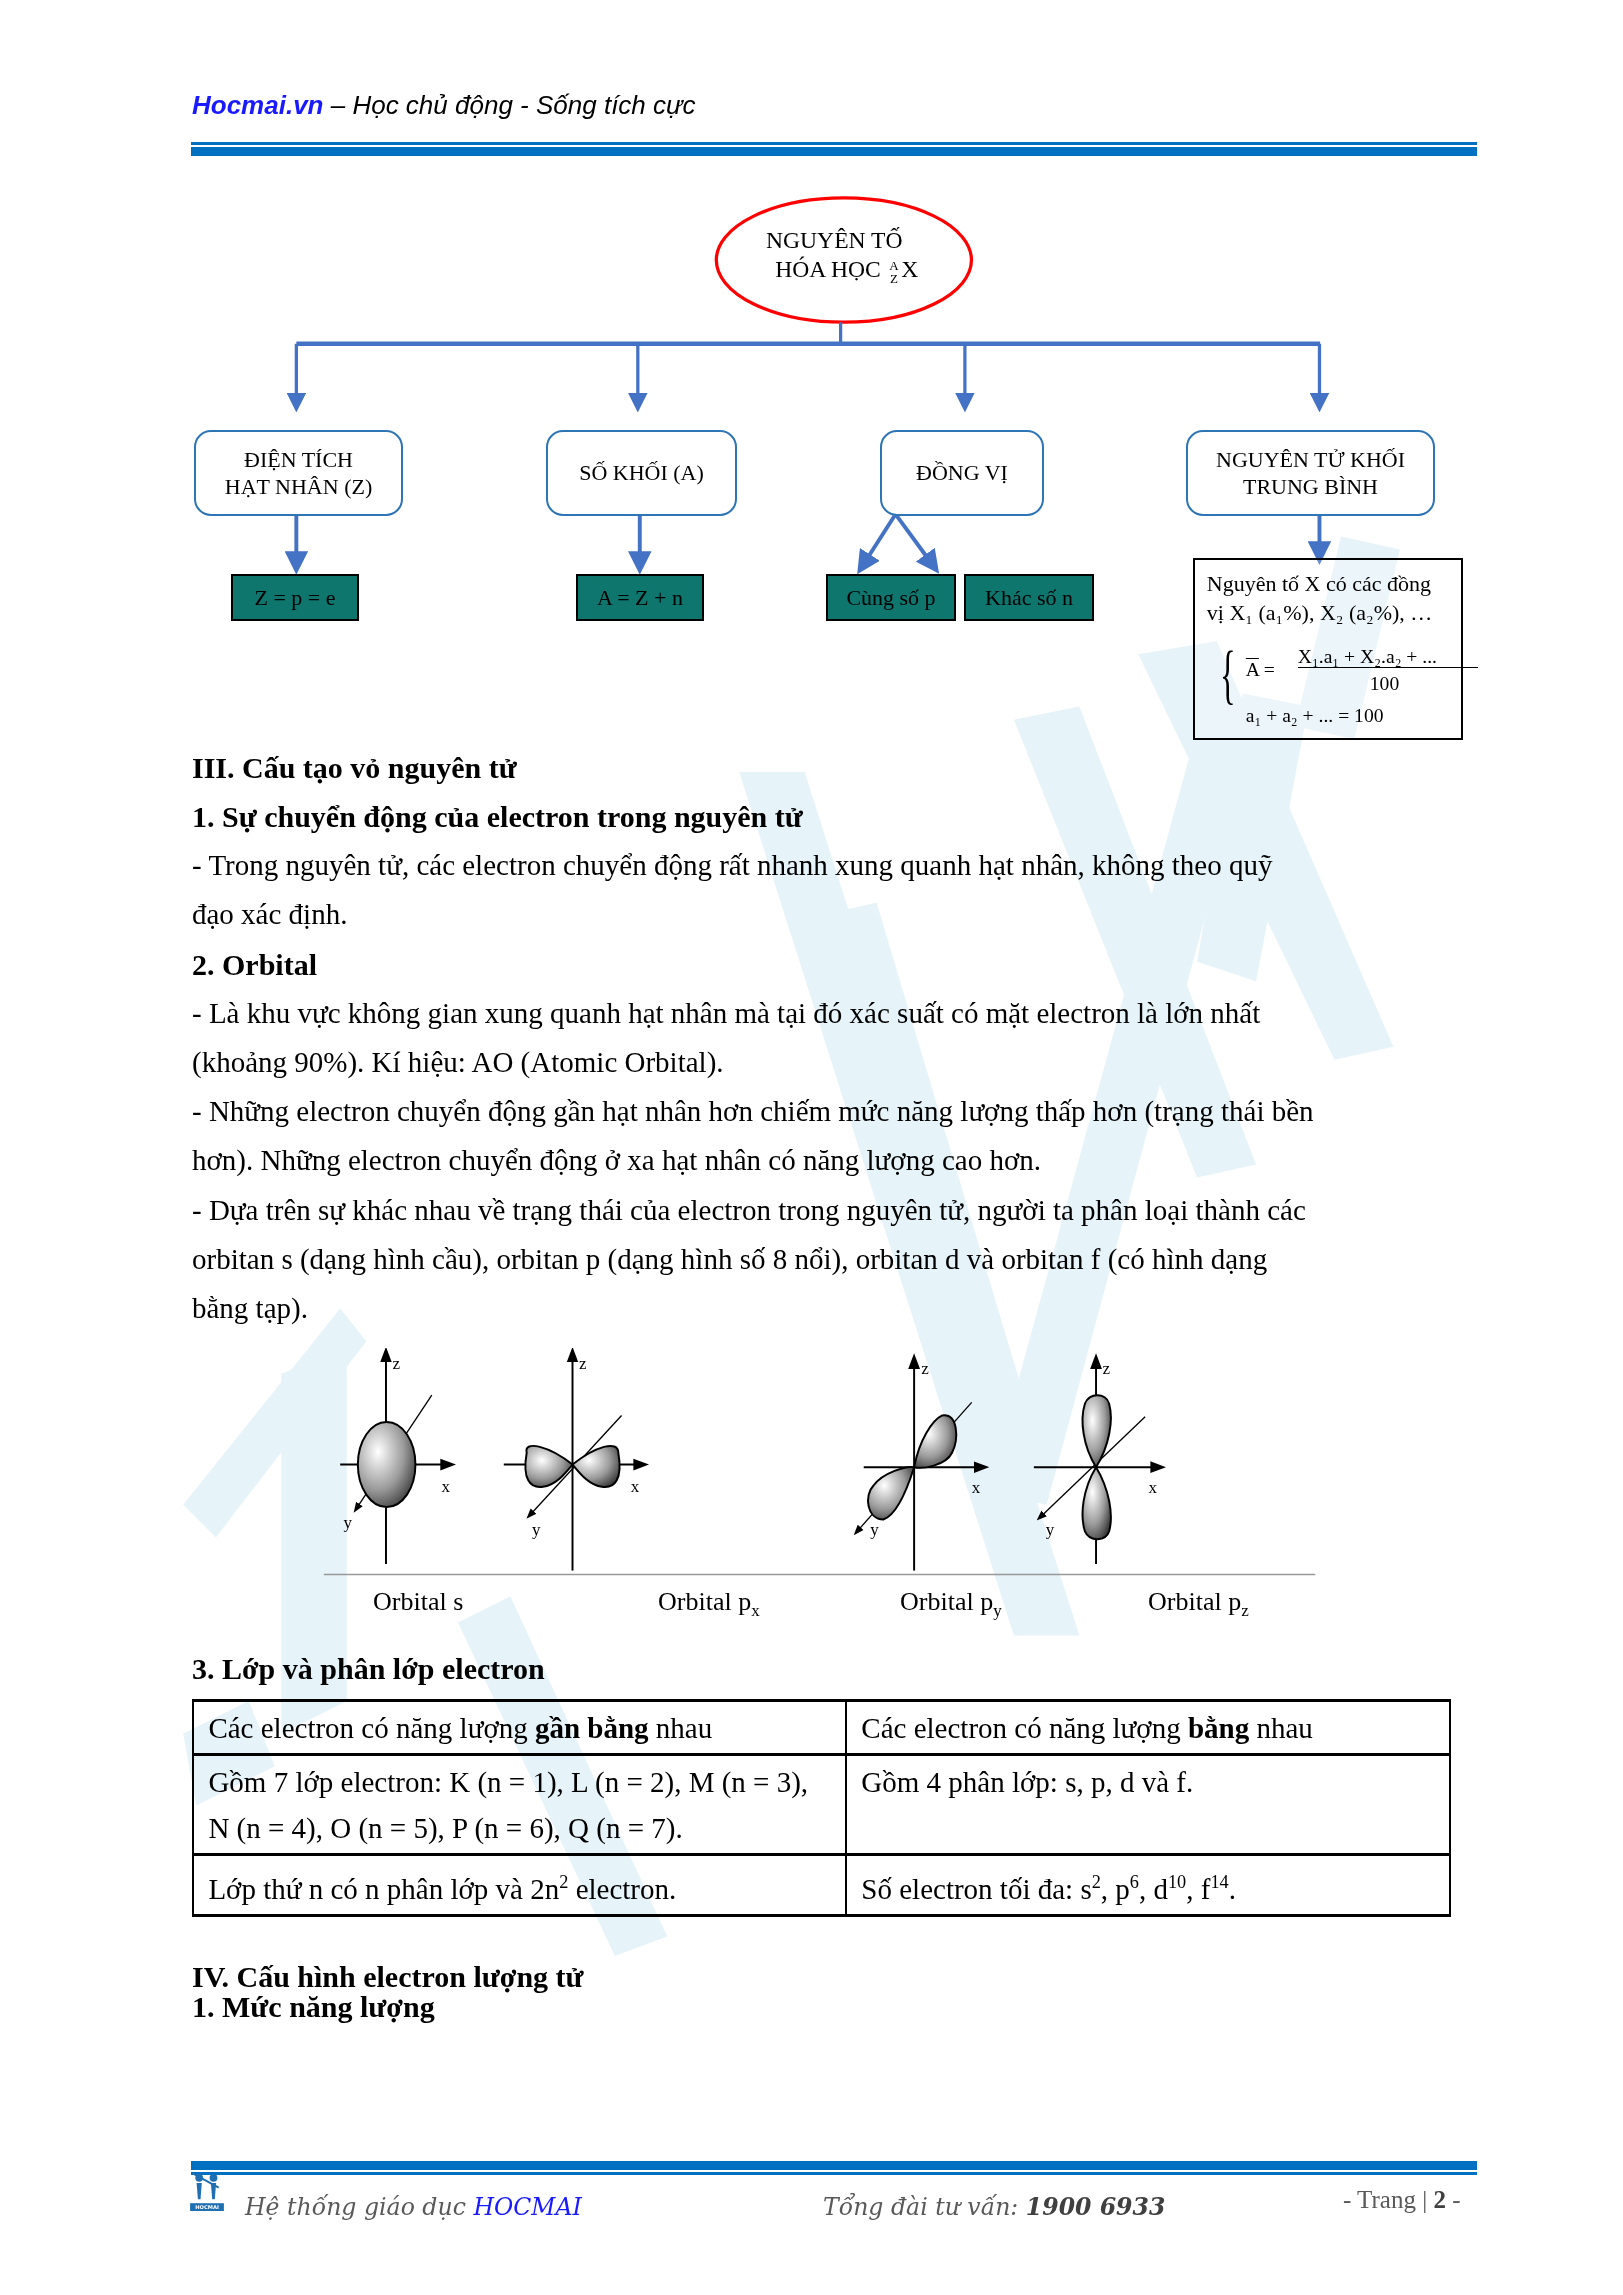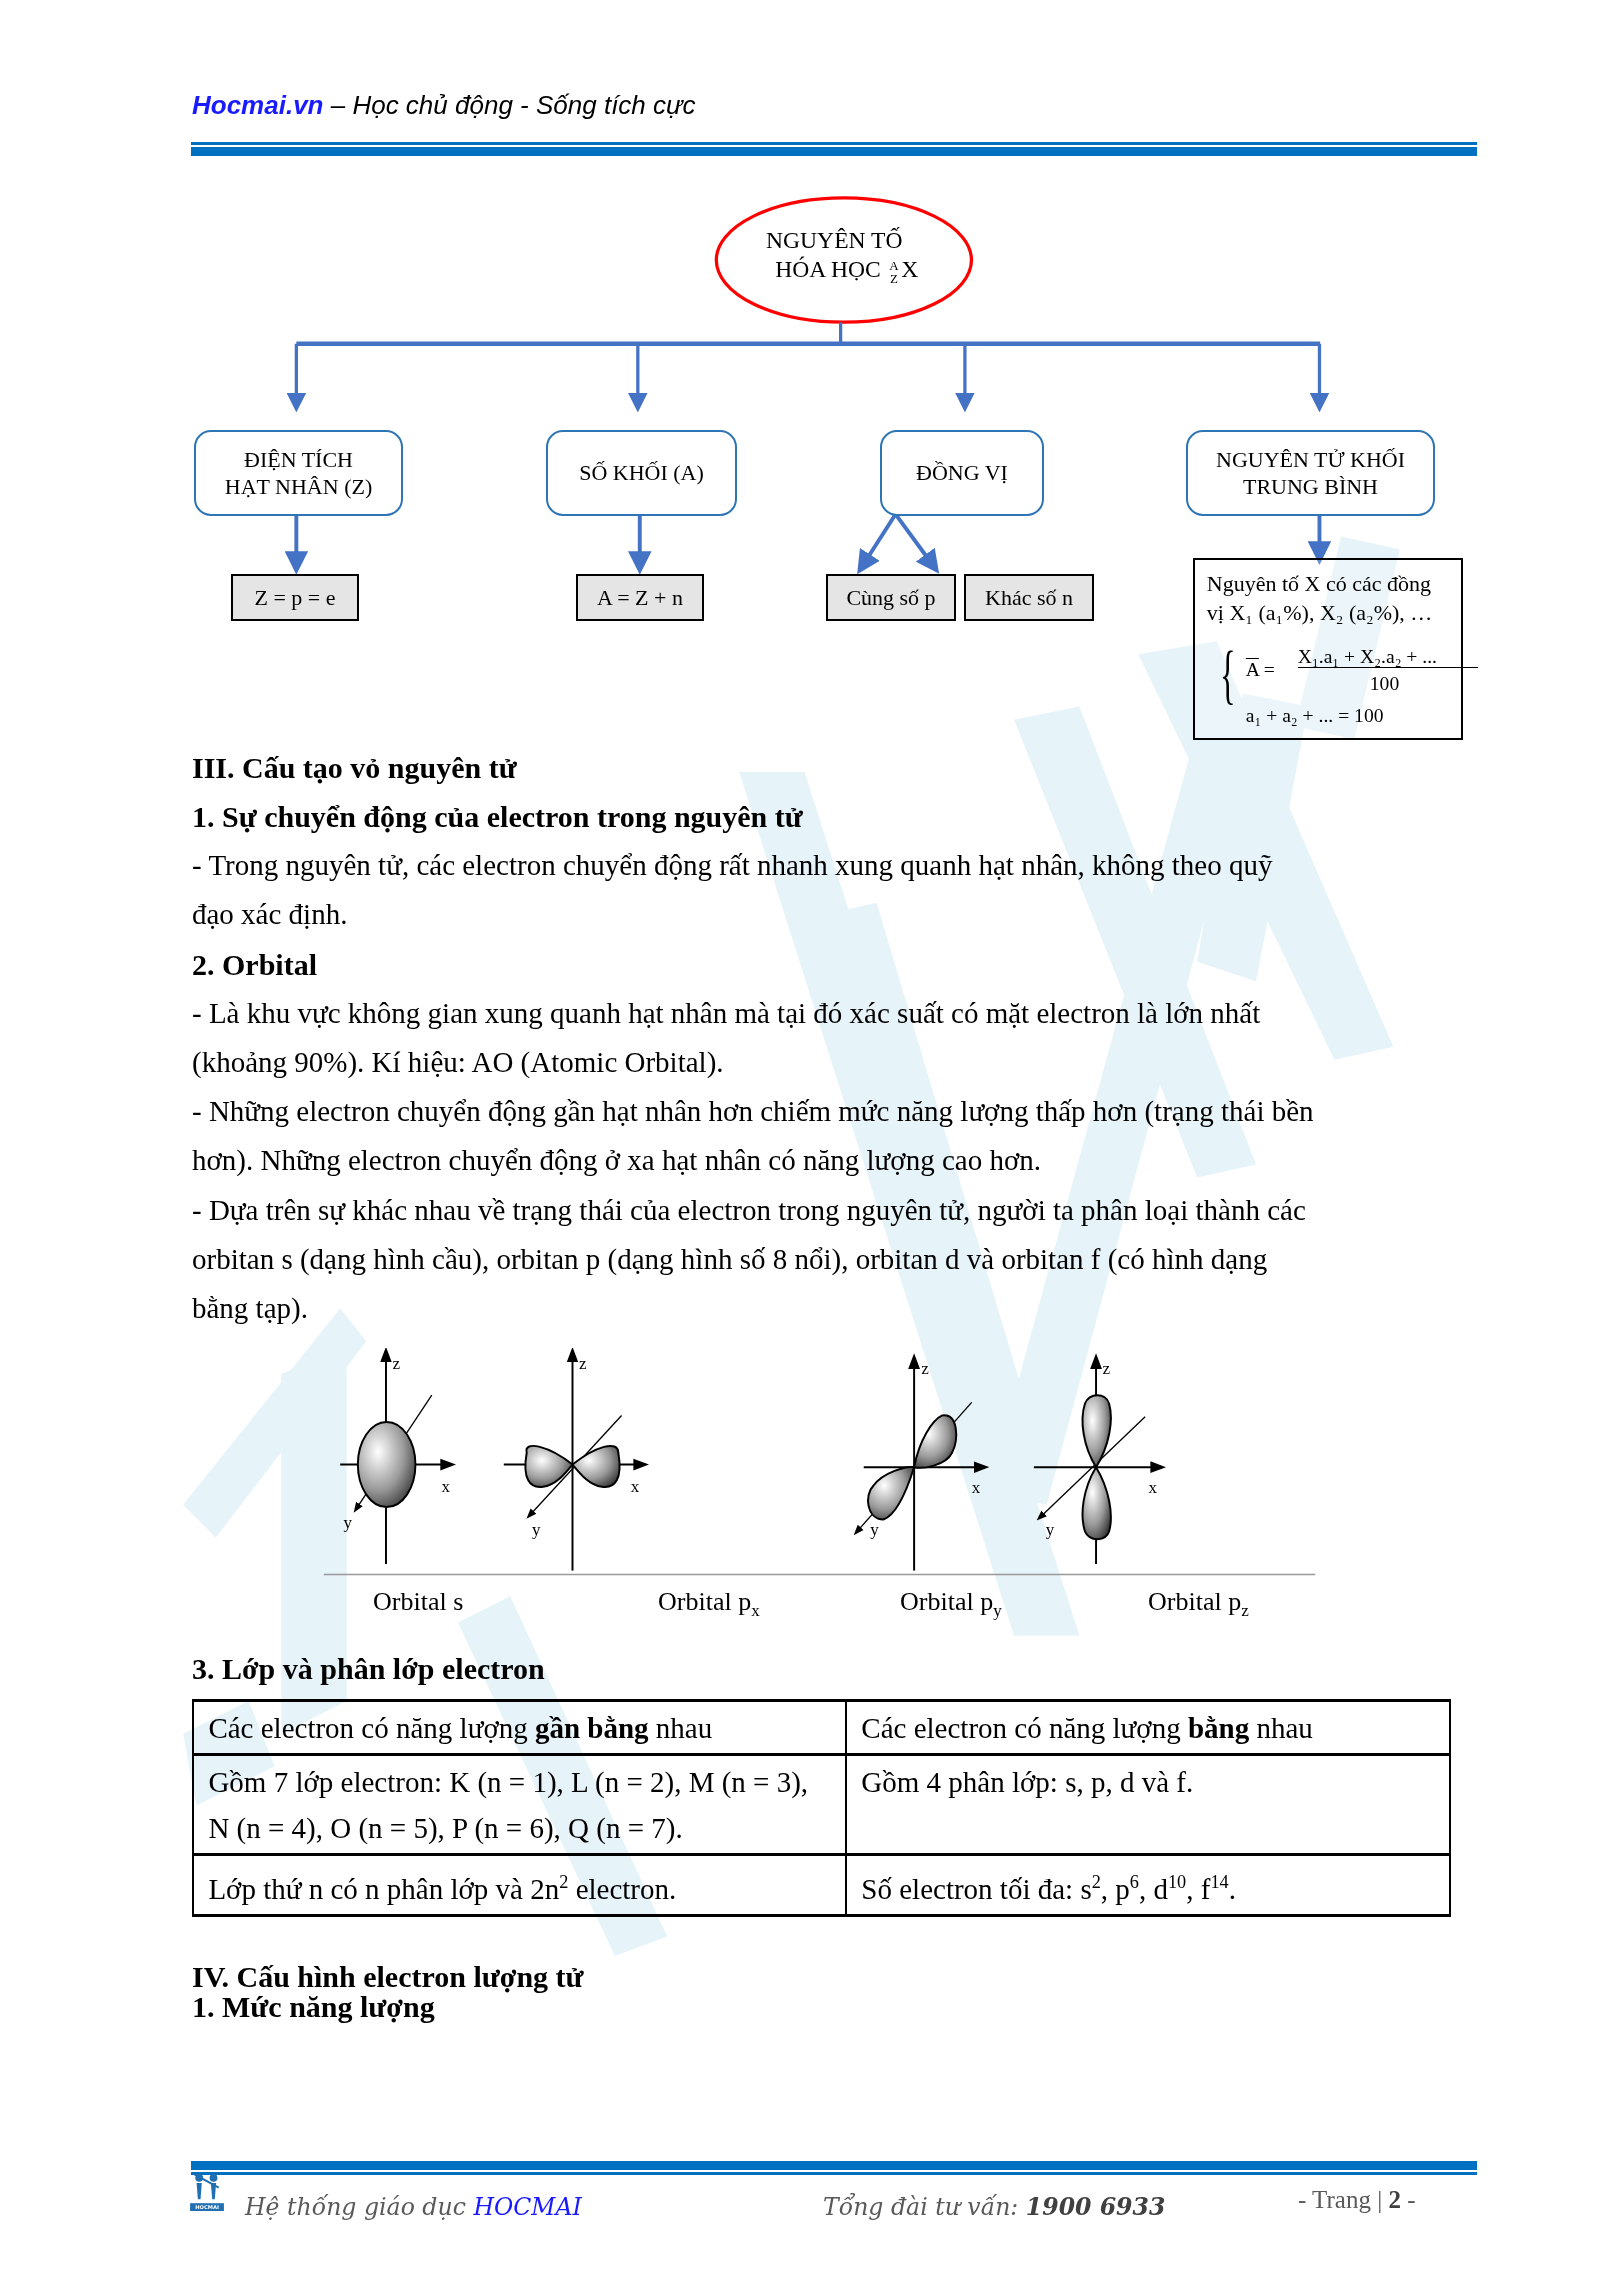--- a/index.html
+++ b/index.html
@@ -14,21 +14,21 @@
   
   #header-text { left: 192px; top: 90px; font-size: 26px; font-style: italic; font-family: "Liberation Sans", "DejaVu Sans", sans-serif; }
   #header-brand { color: #1a1aff; font-weight: bold; }
   .rule-thin { position: absolute; left: 191px; width: 1286px; background: #0070c0; }
 
   
   #diagram { position: absolute; left: 0; top: 0; width: 1623px; height: 753px; z-index: 1; }
   .node { position: absolute; border: 2.6px solid #2e75b6; border-radius: 17px; background: #fff;
           display: flex; align-items: center; justify-content: center; text-align: center;
           font-size: 22px; line-height: 27.5px; z-index: 2; }
-  .leaf { position: absolute; border: 2.6px solid #000; background: #e5e5e5;
+  .leaf { position: absolute; border: 2.6px solid #000; background: #0f766e;
           display: flex; align-items: center; justify-content: center; text-align: center;
           font-size: 22px; z-index: 2; }
   #root-text { position: absolute; left: 766px; top: 226px; width: 222px; text-align: left; font-size: 23.6px; line-height: 29px; z-index: 2; }
   #avg-box { position: absolute; left: 1193px; top: 558px; width: 270px; height: 182px; border: 2.6px solid #000; background: rgba(255,255,255,0.2); z-index: 2; padding: 9.2px 11.8px; box-sizing: border-box; font-size: 22px; line-height: 29px; }
   .formula { position: relative; margin-top: 14.4px; margin-left: 13px; font-size: 19.6px; }
   .brace { position: absolute; left: 0; top: 0; font-size: 65px; line-height: 65px; transform: scaleX(0.5); transform-origin: left; }
   .frac { position: absolute; left: 26px; top: 0; }
   .frac-num { position: absolute; left: 52px; top: 0; white-space: nowrap; }
   .frac-bar { position: absolute; left: 52px; top: 25px; width: 180px; height: 1.3px; background: #000; }
   .frac-den { position: absolute; left: 124px; top: 27.5px; }
@@ -48,21 +48,21 @@
   #shell-table td, #shell-table th { border: 2px solid #000; padding: 2.6px 14.4px; vertical-align: top; line-height: 46px; background: transparent; }
   #shell-table th { font-weight: bold; text-align: center; line-height: 43px; }
   #shell-table tr.thick td, #shell-table tr.thick th { border-bottom-width: 3.9px; }
   #shell-table { border-top: 3.9px solid #000; border-bottom: 3.9px solid #000; }
 
   
   #footer-left { left: 245px; top: 2193px; font-size: 23.6px; font-style: italic; color: #595959; font-family: "DejaVu Serif", serif; }
   #footer-left b { color: #1a1aff; font-weight: normal; }
   #footer-mid { left: 823px; top: 2193px; font-size: 23.6px; font-style: italic; color: #595959; font-family: "DejaVu Serif", serif; }
   #footer-mid b { font-weight: bold; color: #404040; }
-  #footer-right { left: 1298px; top: 2186px; font-size: 25px; color: #595959; font-family: "Liberation Serif", serif; }
+  #footer-right { left: 1343px; top: 2186px; font-size: 25px; color: #595959; font-family: "Liberation Serif", serif; }
   #footer-right b { font-weight: bold; color: #404040; }
   #logo { left: 190px; top: 2172px; width: 34px; height: 39px; }
 </style>
 </head>
 <body>
 
 <svg id="watermark" viewBox="0 0 2481 3508">
   <g fill="#e6f3f9">
     <polygon points="280,2300 520,2000 560,2050 330,2350"></polygon>
     <polygon points="280,2650 380,2600 420,2700 300,2760"></polygon>

